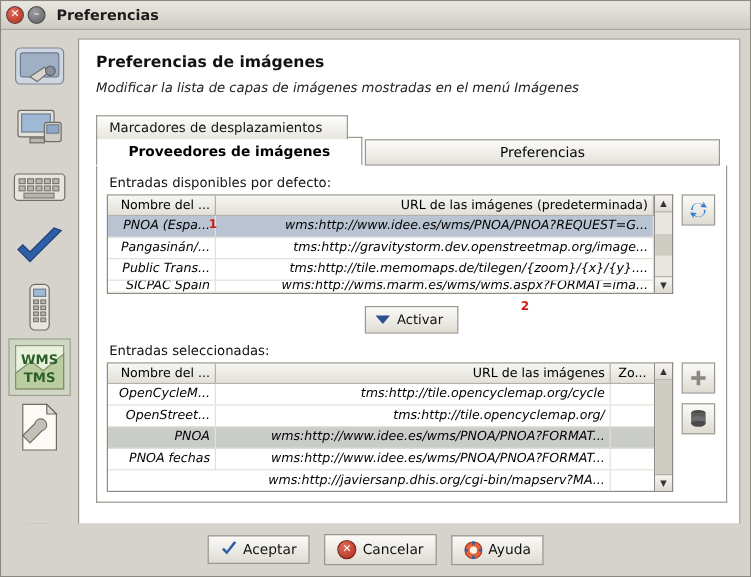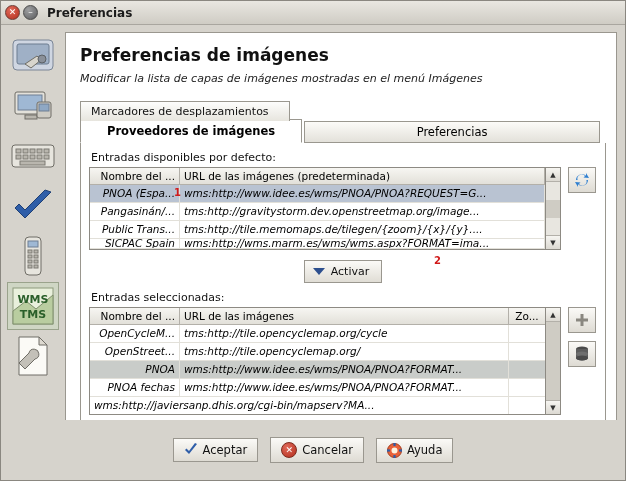--- a/index.html
+++ b/index.html
@@ -80,21 +80,21 @@
     margin:6px 8px 0 0;
     background:#ffffff;
     border:1px solid #9a978f;
     position:relative;
     box-sizing:border-box;
     overflow:hidden;
   }
   .pref-head{
     padding:12px 12px 4px 14px;
   }
-  .pref-title{font-size:17px;font-weight:bold;color:#111;}
+  .pref-title{font-size:13px;font-weight:bold;color:#111;}
   .pref-sub{font-size:11px;font-style:italic;color:#222;margin-top:7px;}
   
   .tabrow1{
     margin:12px 0 0 14px;height:20px;position:relative;
   }
   .tab{
     display:inline-block;
     border:1px solid #9a978f;
     border-bottom:none;
     background:linear-gradient(#fdfdfc,#e7e5de);
@@ -149,21 +149,21 @@
     border-bottom:1px solid #b3b0a9;
     font-size:10.5px;
   }
   .thead div{
     padding:2px 4px;
     border-right:1px solid #b3b0a9;
     box-sizing:border-box;
     white-space:nowrap;overflow:hidden;text-overflow:ellipsis;
   }
   .c-name{width:90px;flex:0 0 90px;text-align:right;}
-  .c-url{flex:1 1 auto;text-align:left;}
+  .c-url{flex:1 1 auto;text-align:right;}
   .c-zo{width:36px;flex:0 0 36px;text-align:center;border-right:none !important;}
   .row{
     display:flex;font-size:10.5px;height:17px;align-items:center;
     border-bottom:1px solid #e2e0d9;
   }
   .row div{
     padding:0 4px;
     border-right:1px solid #e2e0d9;
     box-sizing:border-box;
     height:17px;line-height:17px;
@@ -219,21 +219,21 @@
     width:0;height:0;
     border-left:6px solid transparent;border-right:6px solid transparent;
     border-top:7px solid #2d4f8e;
   }
   .marker{
     color:#d11a1a;font-weight:bold;font-size:10px;
   }
   .marker-abs{position:absolute;}
   
   .footer{
-    position:absolute;left:0;right:0;bottom:0;height:60px;
+    position:absolute;left:0;right:0;bottom:0;height:44px;
     display:flex;align-items:center;justify-content:center;gap:12px;
     background:#d6d3cc;
   }
   .fbtn{
     border:1px solid #9a978f;
     background:linear-gradient(#fbfaf7,#dedbd3);
     padding:4px 10px;
     display:flex;align-items:center;gap:5px;
     font-size:11.5px;color:#111;
     box-sizing:border-box;

